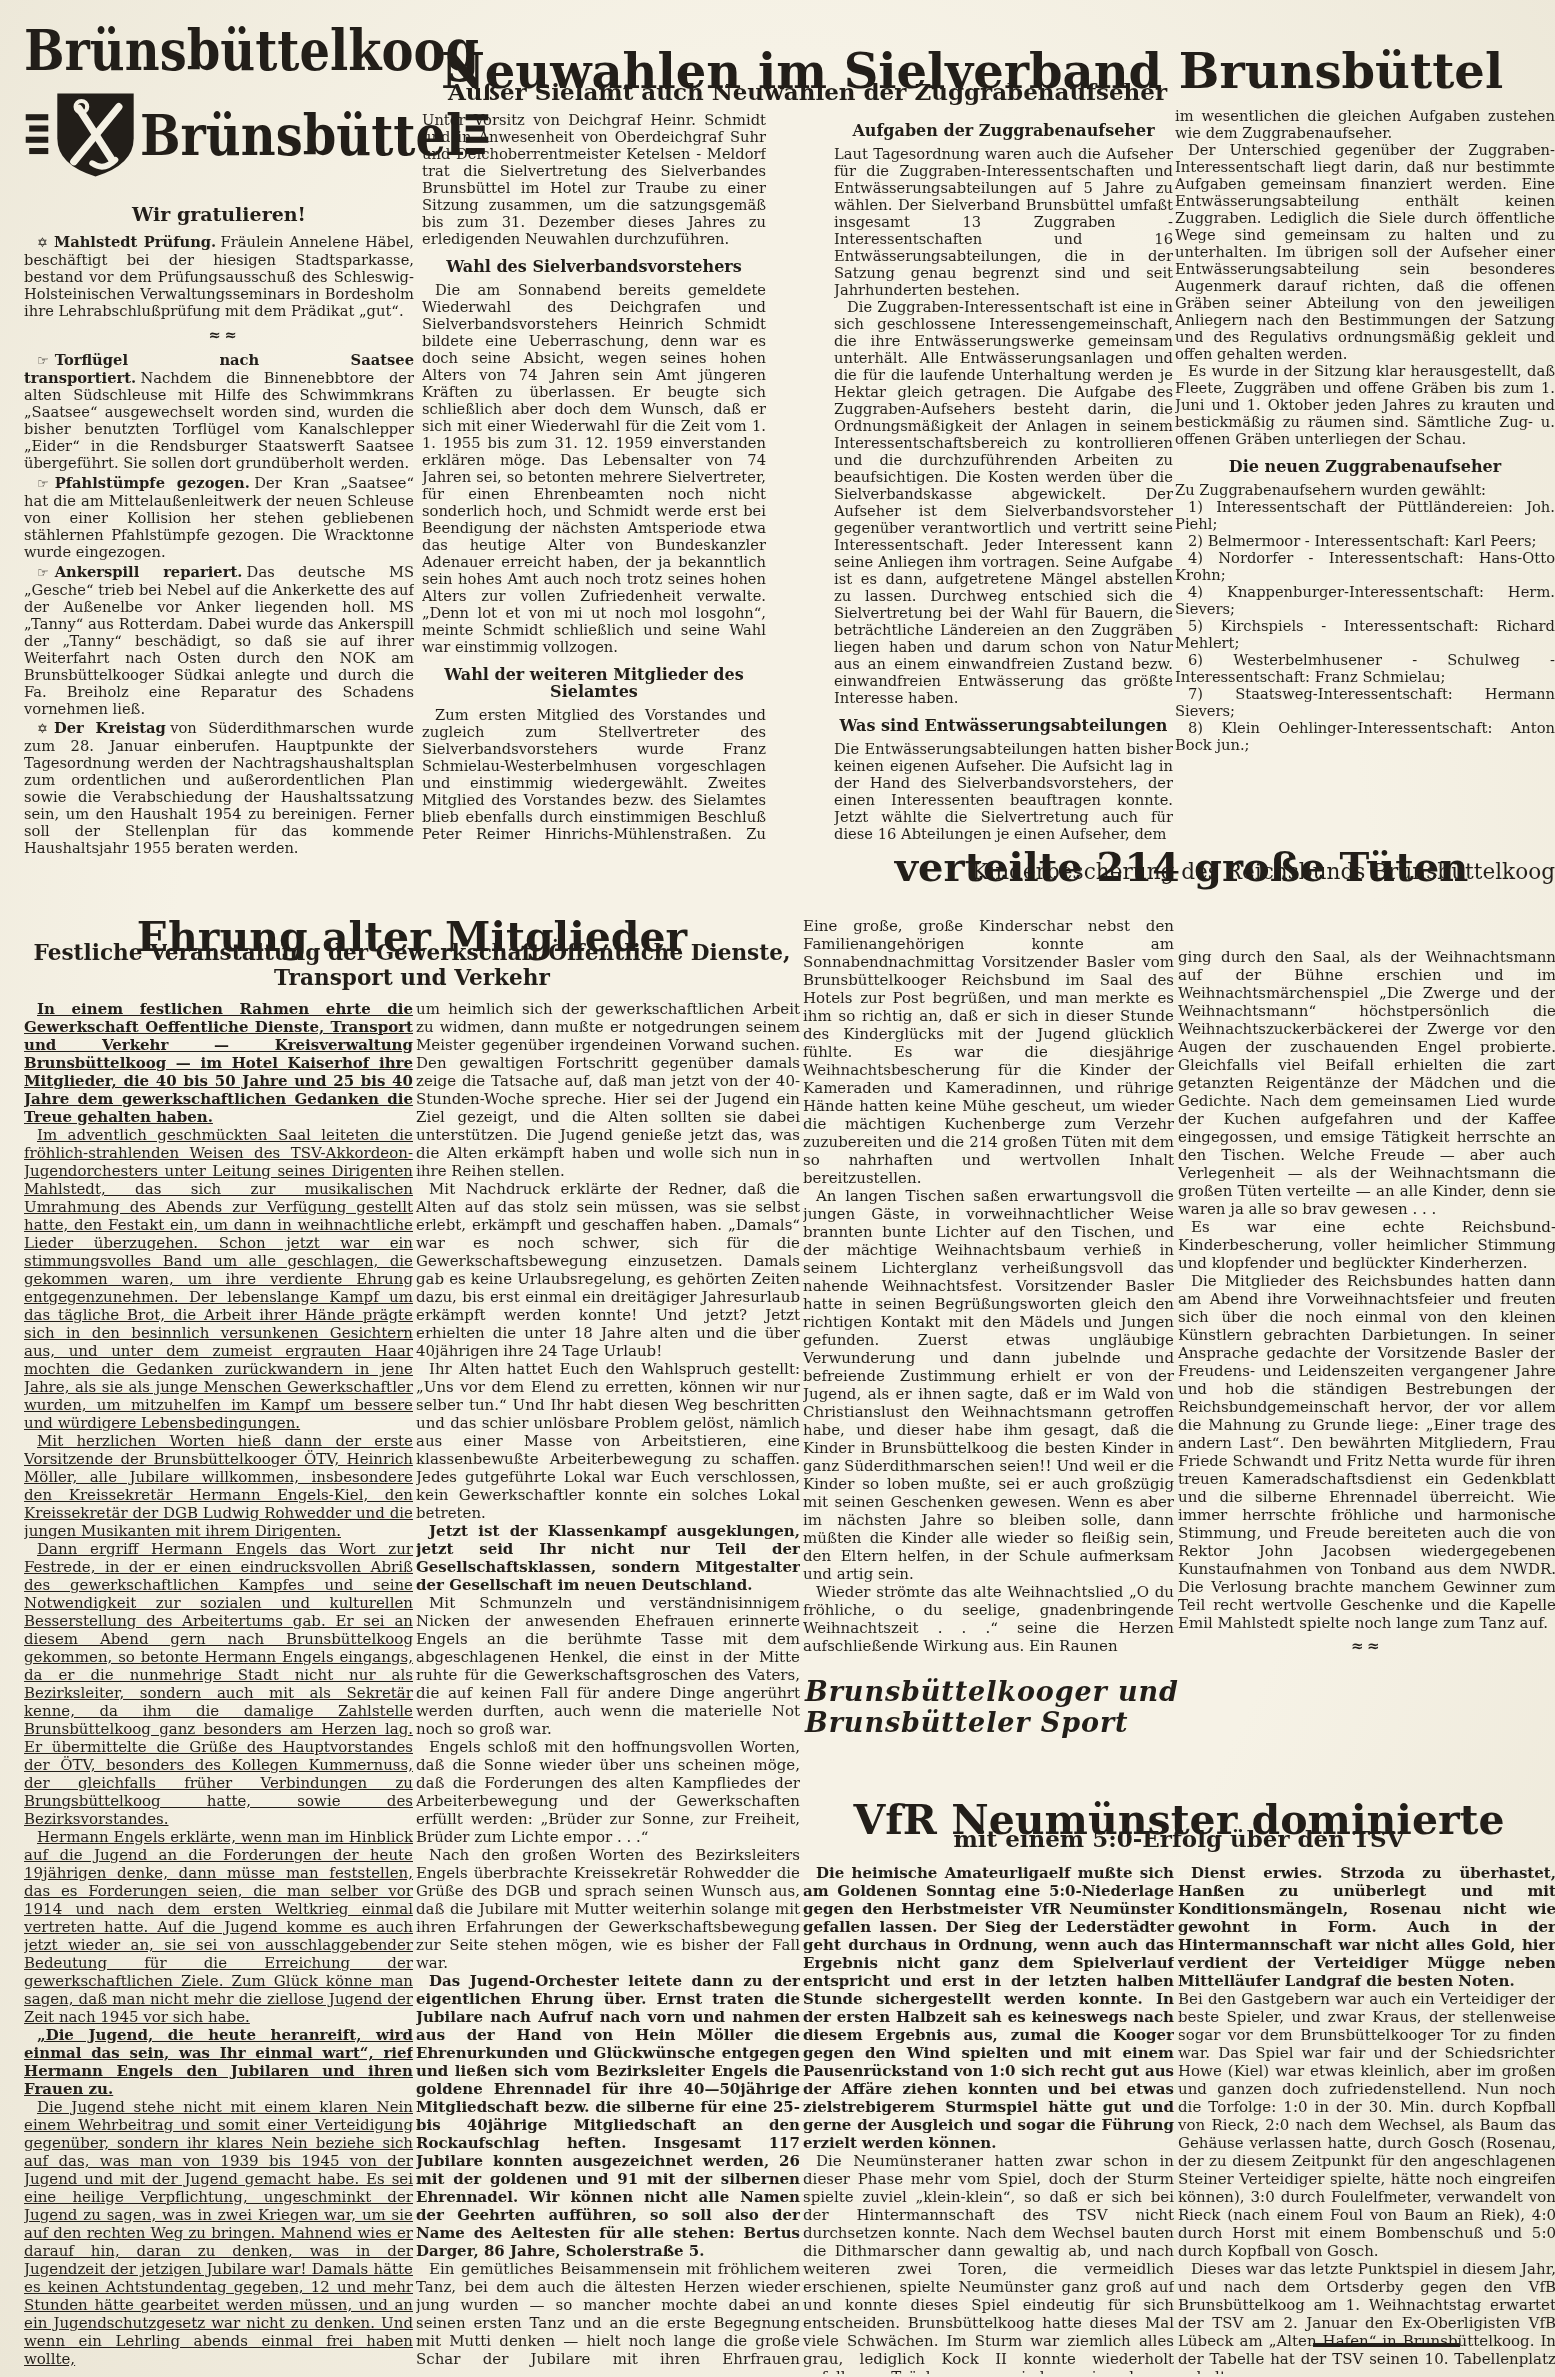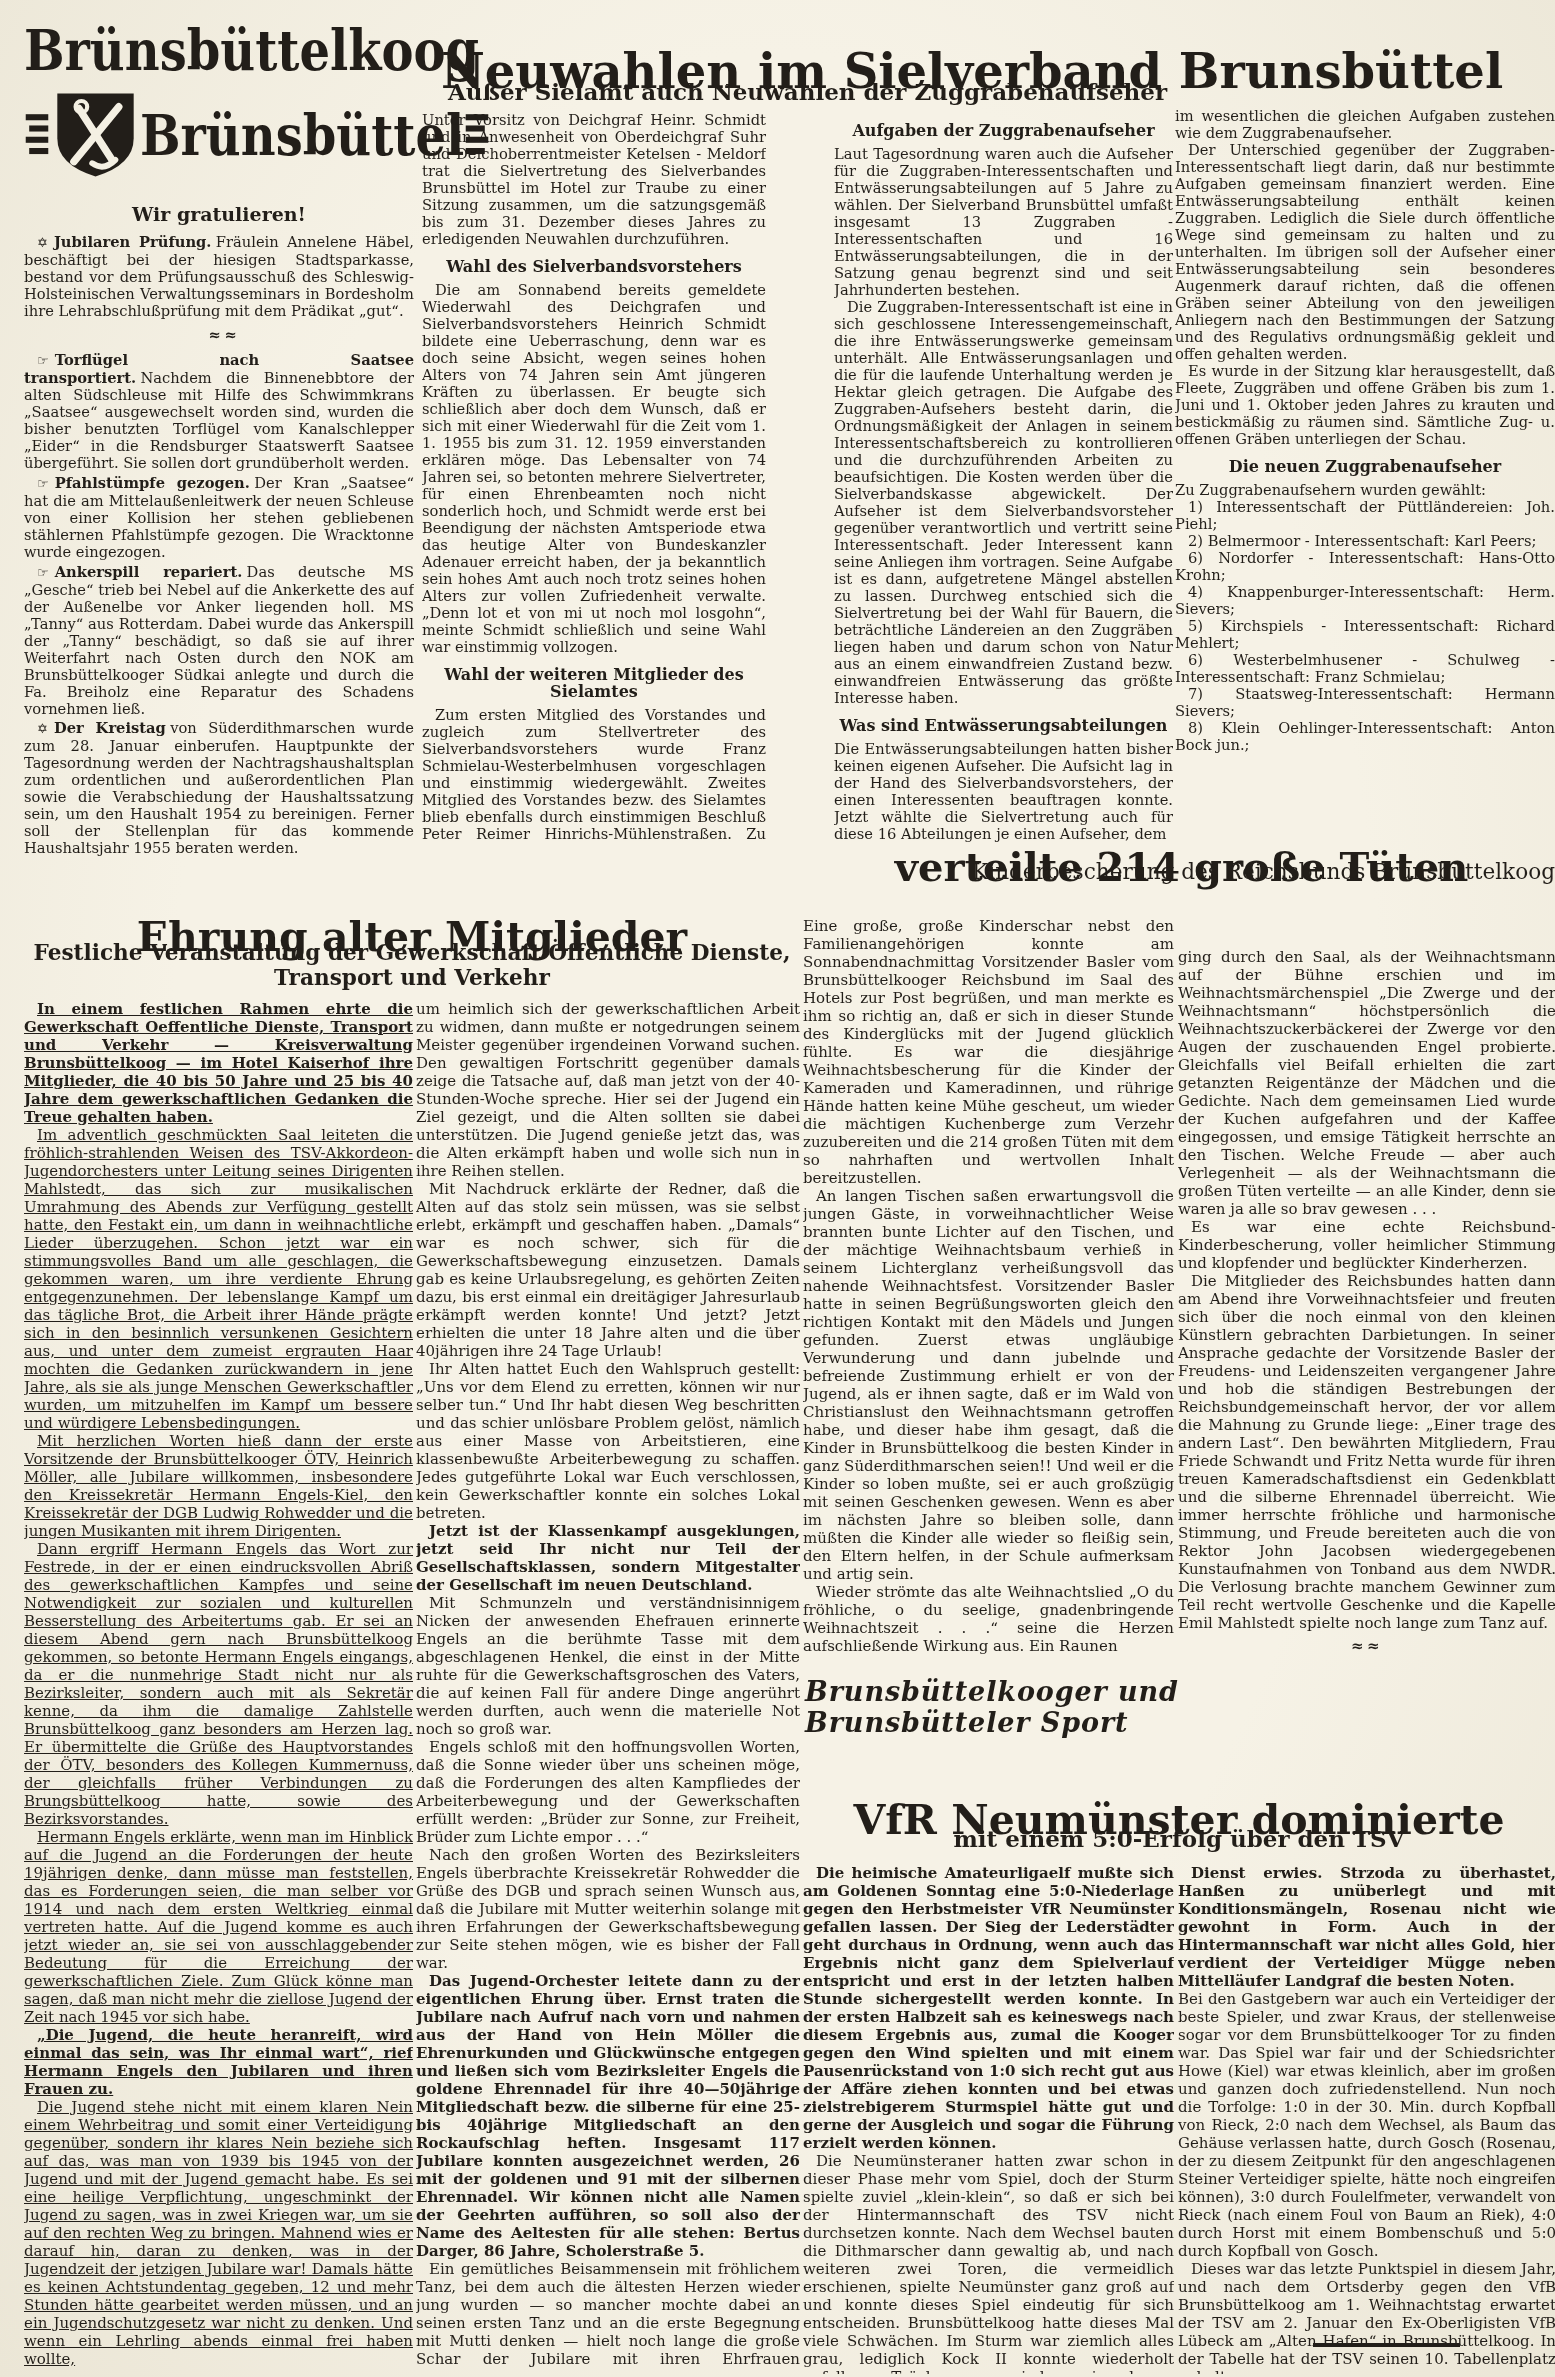--- a/index.html
+++ b/index.html
@@ -95,21 +95,21 @@
             <rect x="2" y="32" width="26" height="7"></rect>
             <rect x="2" y="45" width="22" height="7"></rect>
           </g>
       </svg>
     </div>
   </header>
 
   <section id="briefs-box" class="fs-a" style="text-align:justify;">
     <h2 id="briefs-title">Wir gratulieren!</h2>
     <div>
-        <p class="brief"><span class="marker">✡</span><b class="bl">Jubilaren Prüfung.</b><span>Fräulein Annelene Häbel, beschäftigt bei der hiesigen Stadtsparkasse, bestand vor dem Prüfungsausschuß des Schleswig-Holsteinischen Verwaltungsseminars in Bordesholm ihre Lehrabschlußprüfung mit dem Prädikat „gut“.</span></p>
+        <p class="brief"><span class="marker">✡</span><b class="bl">Mahlstedt Prüfung.</b><span>Fräulein Annelene Häbel, beschäftigt bei der hiesigen Stadtsparkasse, bestand vor dem Prüfungsausschuß des Schleswig-Holsteinischen Verwaltungsseminars in Bordesholm ihre Lehrabschlußprüfung mit dem Prädikat „gut“.</span></p>
         <p class="brief sq"><span class="marker"></span><b class="bl"></b><span>≈≈</span></p>
         <p class="brief"><span class="marker">☞</span><b class="bl">Torflügel nach Saatsee transportiert.</b><span>Nachdem die Binnenebbtore der alten Südschleuse mit Hilfe des Schwimmkrans „Saatsee“ ausgewechselt worden sind, wurden die bisher benutzten Torflügel vom Kanalschlepper „Eider“ in die Rendsburger Staatswerft Saatsee übergeführt. Sie sollen dort grundüberholt werden.</span></p>
         <p class="brief"><span class="marker">☞</span><b class="bl">Pfahlstümpfe gezogen.</b><span>Der Kran „Saatsee“ hat die am Mittelaußenleitwerk der neuen Schleuse von einer Kollision her stehen gebliebenen stählernen Pfahlstümpfe gezogen. Die Wracktonne wurde eingezogen.</span></p>
         <p class="brief"><span class="marker">☞</span><b class="bl">Ankerspill repariert.</b><span>Das deutsche MS „Gesche“ trieb bei Nebel auf die Ankerkette des auf der Außenelbe vor Anker liegenden holl. MS „Tanny“ aus Rotterdam. Dabei wurde das Ankerspill der „Tanny“ beschädigt, so daß sie auf ihrer Weiterfahrt nach Osten durch den NOK am Brunsbüttelkooger Südkai anlegte und durch die Fa. Breiholz eine Reparatur des Schadens vornehmen ließ.</span></p>
         <p class="brief"><span class="marker">✡</span><b class="bl">Der Kreistag</b><span>von Süderdithmarschen wurde zum 28. Januar einberufen. Hauptpunkte der Tagesordnung werden der Nachtragshaushaltsplan zum ordentlichen und außerordentlichen Plan sowie die Verabschiedung der Haushaltssatzung sein, um den Haushalt 1954 zu bereinigen. Ferner soll der Stellenplan für das kommende Haushaltsjahr 1955 beraten werden.</span></p>
       </div>
   </section>
 
   <h1 id="siel-hl" class="hl">Neuwahlen im Sielverband Brunsbüttel</h1>
   <div id="siel-sub">Außer Sielamt auch Neuwahlen der Zuggrabenaufseher</div>
@@ -128,21 +128,21 @@
       <p class="it c">Die Entwässerungsabteilungen hatten bisher keinen eigenen Aufseher. Die Aufsicht lag in der Hand des Sielverbandsvorstehers, der einen Interessenten beauftragen konnte. Jetzt wählte die Sielvertretung auch für diese 16 Abteilungen je einen Aufseher, dem</p>
     </div>
   <div id="siel-c3" class="colbody fs-a">
       <p class="it c">im wesentlichen die gleichen Aufgaben zustehen wie dem Zuggrabenaufseher.</p>
       <p class="it p">Der Unterschied gegenüber der Zuggraben-Interessentschaft liegt darin, daß nur bestimmte Aufgaben gemeinsam finanziert werden. Eine Entwässerungsabteilung enthält keinen Zuggraben. Lediglich die Siele durch öffentliche Wege sind gemeinsam zu halten und zu unterhalten. Im übrigen soll der Aufseher einer Entwässerungsabteilung sein besonderes Augenmerk darauf richten, daß die offenen Gräben seiner Abteilung von den jeweiligen Anliegern nach den Bestimmungen der Satzung und des Regulativs ordnungsmäßig gekleit und offen gehalten werden.</p>
       <p class="it p">Es wurde in der Sitzung klar herausgestellt, daß Fleete, Zuggräben und offene Gräben bis zum 1. Juni und 1. Oktober jeden Jahres zu krauten und bestickmäßig zu räumen sind. Sämtliche Zug- u. offenen Gräben unterliegen der Schau.</p>
       <p class="it h">Die neuen Zuggrabenaufseher</p>
       <p class="it c">Zu Zuggrabenaufsehern wurden gewählt:</p>
       <p class="it p">1) Interessentschaft der Püttländereien: Joh. Piehl;</p>
       <p class="it p">2) Belmermoor - Interessentschaft: Karl Peers;</p>
-      <p class="it p">6) Nordorfer - Interessentschaft: Hans-Otto Krohn;</p>
+      <p class="it p">4) Nordorfer - Interessentschaft: Hans-Otto Krohn;</p>
       <p class="it p">4) Knappenburger-Interessentschaft: Herm. Sievers;</p>
       <p class="it p">5) Kirchspiels - Interessentschaft: Richard Mehlert;</p>
       <p class="it p">6) Westerbelmhusener - Schulweg - Interessentschaft: Franz Schmielau;</p>
       <p class="it p">7) Staatsweg-Interessentschaft: Hermann Sievers;</p>
       <p class="it p">8) Klein Oehlinger-Interessentschaft: Anton Bock jun.;</p>
     </div>
 
   <h1 id="ehr-hl" class="hl">Ehrung alter Mitglieder</h1>
   <div id="ehr-sub">Festliche Veranstaltung der Gewerkschaft Öffentliche Dienste, Transport und Verkehr</div>
   <div id="ehr-c1" class="colbody fs-b">

